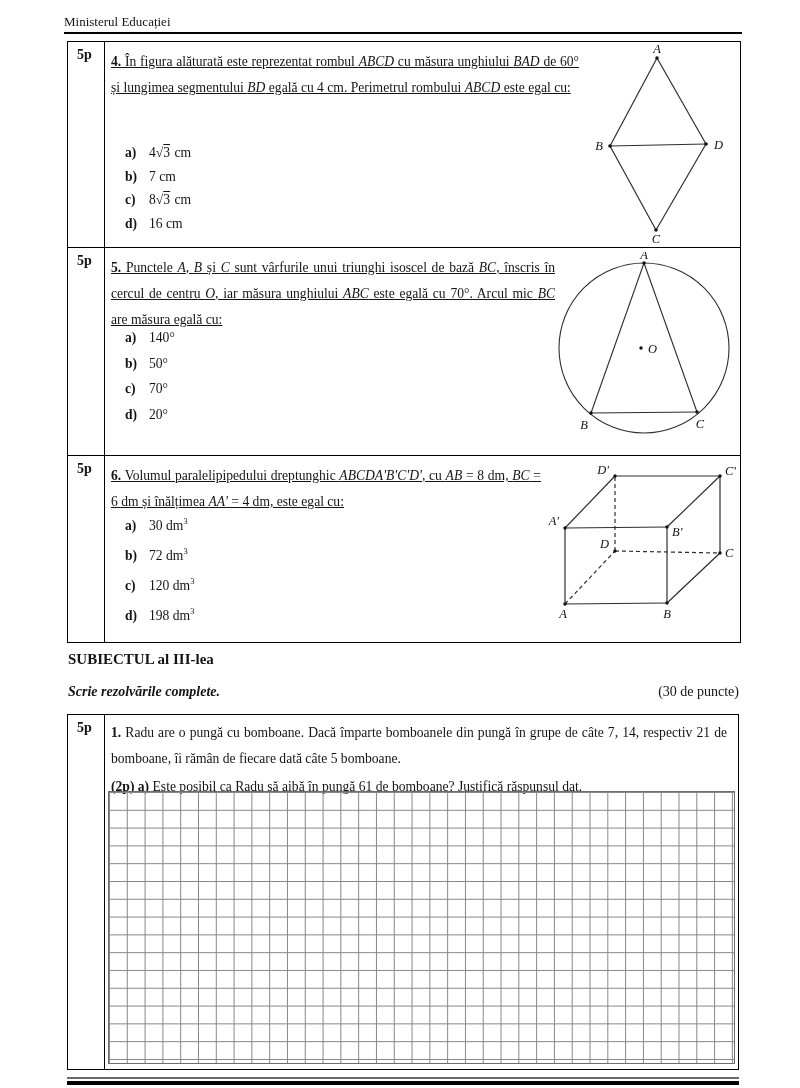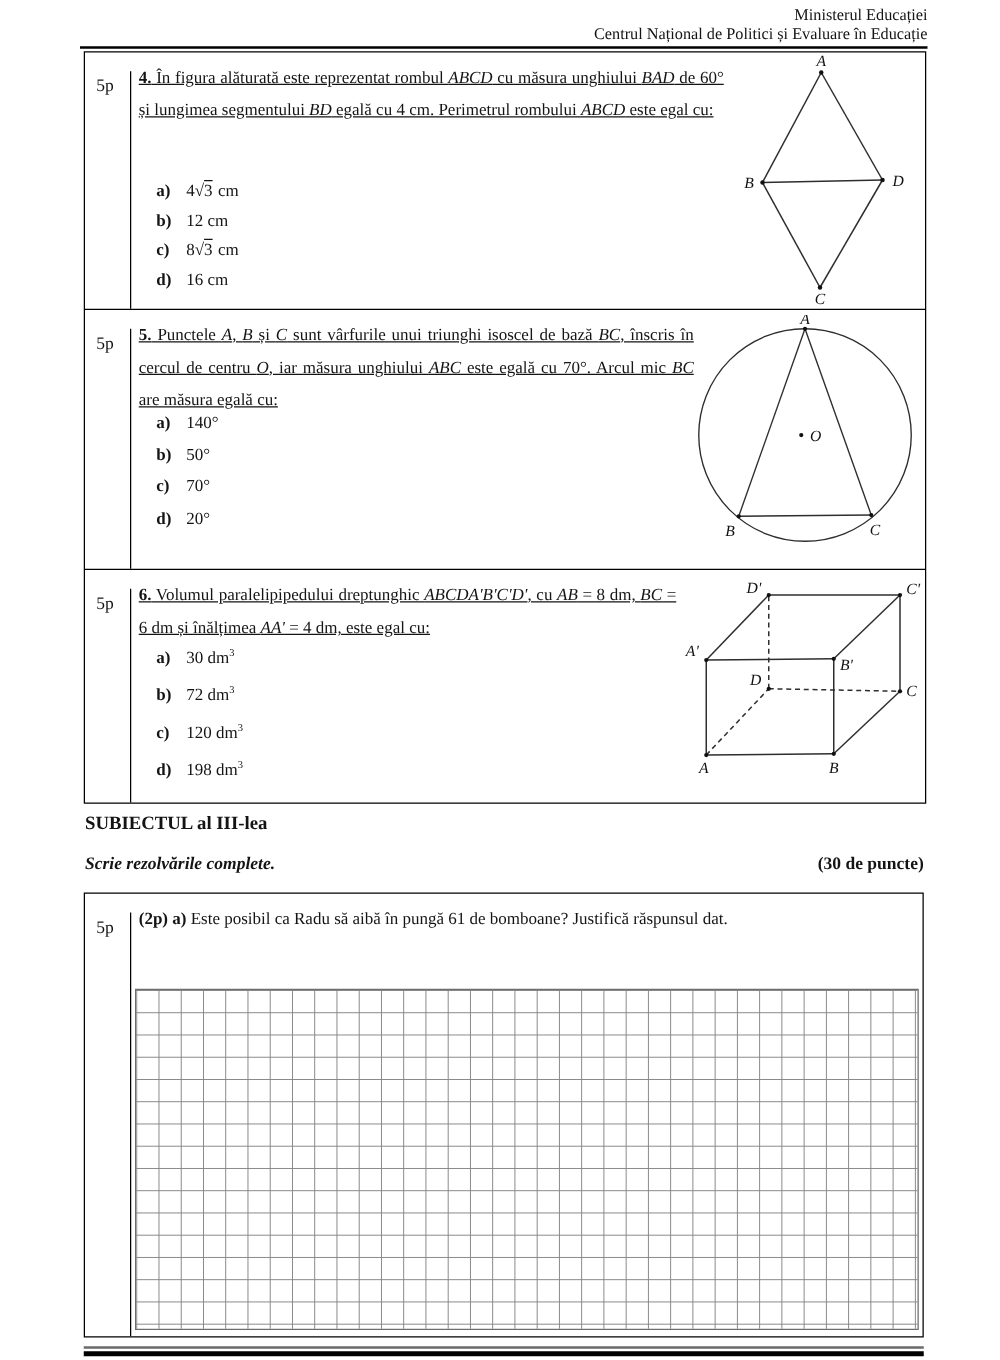--- a/index.html
+++ b/index.html
@@ -4,45 +4,45 @@
 <style>
   html,body{margin:0;padding:0;background:#fff;}
   .page{position:relative;width:800px;height:1088px;background:#fff;
         font-family:"Liberation Serif",serif;color:#141414;overflow:hidden;}
   .it{font-style:italic}
   .bd{font-weight:bold}
   .sup{vertical-align:super;font-size:0.62em;line-height:0;}
   .sqrt{white-space:nowrap}
   .sqrtin{text-decoration:overline;padding-right:1px}
 
-  .header{position:absolute;left:64px;top:4px;width:678px;text-align:right;
+  .header{position:absolute;left:64px;top:14px;width:678px;text-align:left;
           font-size:13px;line-height:15px;padding-bottom:3px;border-bottom:2px solid #000;}
 
   .t1{position:absolute;left:67px;top:41px;width:672px;border:1.6px solid #000;background:#fff;}
   .row{display:flex;border-bottom:1.5px solid #000;}
   .row:last-child{border-bottom:none;}
-  .pts{width:37px;border-right:1.3px solid #000;font-weight:normal;font-size:14px;
-       padding:5px 0 0 9px;box-sizing:border-box;flex:0 0 37px;margin-top:15px;}
+  .pts{width:37px;border-right:1.3px solid #000;font-weight:bold;font-size:14px;
+       padding:5px 0 0 9px;box-sizing:border-box;flex:0 0 37px;}
   .cell{position:relative;flex:1;padding:7px 8px 0 6px;font-size:13.6px;box-sizing:border-box;}
   .qtext{text-align:justify;line-height:26px;text-decoration:underline;}
   .opts{position:absolute;left:6px;}
   .opt{display:flex;align-items:baseline;}
   .olabel{font-weight:bold;width:24px;margin-left:14px;flex:0 0 24px;}
   .oval{white-space:nowrap;}
 
   .fig{position:absolute;}
   .fig line, .fig circle.outline, .fig path{stroke:#2e2e2e;fill:none;}
   .vlabel{font-style:italic;font-size:12.5px;fill:#111;font-family:"Liberation Serif",serif;}
   .vdot{fill:#111;stroke:none;}
 
   .s3title{position:absolute;left:68px;top:651px;font-weight:bold;font-size:15px;}
   .s3sub{position:absolute;left:68px;top:684px;width:671px;display:flex;
          justify-content:space-between;font-size:14px;}
   .s3sub .left{font-weight:bold;font-style:italic;}
-  .s3sub .right{font-weight:bold;}
+  .s3sub .right{font-weight:normal;}
 
   .t2{position:absolute;left:67px;top:714px;width:672px;height:356px;
       border:1.6px solid #000;display:flex;box-sizing:border-box;background:#fff;}
   .t2 .cell{padding:5px 8px 0 6px;}
   .stmt{text-align:justify;line-height:26px;width:616px;}
   .item-a{line-height:26px;width:616px;margin-top:2px;}
   .grid{position:absolute;left:3px;top:76px;width:625px;height:271px;
         border:1px solid #6d6d6d;
         background-image:linear-gradient(to right,#868686 1px,transparent 1px),
                          linear-gradient(to bottom,#868686 1px,transparent 1px);
@@ -50,37 +50,36 @@
   .rule-thin{position:absolute;left:67px;top:1077px;width:672px;height:1.5px;background:#6b6b6b;}
   .rule-thick{position:absolute;left:67px;top:1081px;width:672px;height:3.5px;background:#000;}
 </style>
 </head>
 <body>
 
 <div class="page">
 
   <div class="header">
     <div>Ministerul Educației</div>
-    <div>Centrul Național de Politici și Evaluare în Educație</div>
   </div>
 
   <div class="t1">
 
     <div class="row" style="height:205px">
       <div class="pts">5p</div>
       <div class="cell">
         <div class="qtext" style="width:468px"><span class="bd">4.</span><span> În figura alăturată este reprezentat rombul </span><span class="it">ABCD</span><span> cu măsura unghiului </span><span class="it">BAD</span><span> de 60° și lungimea segmentului </span><span class="it">BD</span><span> egală cu 4 cm. Perimetrul rombului </span><span class="it">ABCD</span><span> este egal cu:</span></div>
         <div class="opts" style="top:103px">
           <div class="opt" style="height:23.5px">
             <span class="olabel">a)</span>
             <span class="oval"><span>4</span><span class="sqrt">√<span class="sqrtin">3</span></span><span> cm</span></span>
           </div>
           <div class="opt" style="height:23.5px">
             <span class="olabel">b)</span>
-            <span class="oval"><span>12 cm</span></span>
+            <span class="oval"><span>7 cm</span></span>
           </div>
           <div class="opt" style="height:23.5px">
             <span class="olabel">c)</span>
             <span class="oval"><span>8</span><span class="sqrt">√<span class="sqrtin">3</span></span><span> cm</span></span>
           </div>
           <div class="opt" style="height:23.5px">
             <span class="olabel">d)</span>
             <span class="oval"><span>16 cm</span></span>
           </div>
         </div>
@@ -199,20 +198,21 @@
 
   <div class="s3title">SUBIECTUL al III-lea</div>
   <div class="s3sub">
     <span class="left">Scrie rezolvările complete.</span>
     <span class="right">(30 de puncte)</span>
   </div>
 
   <div class="t2">
     <div class="pts">5p</div>
     <div class="cell">
+      <div class="stmt"><span class="bd">1.</span><span> Radu are o pungă cu bomboane. Dacă împarte bomboanele din pungă în grupe de câte 7, 14, respectiv 21 de bomboane, îi rămân de fiecare dată câte 5 bomboane.</span></div>
       <div class="item-a"><span class="bd">(2p) a)</span><span> Este posibil ca Radu să aibă în pungă 61 de bomboane? Justifică răspunsul dat.</span></div>
       <div class="grid"></div>
     </div>
   </div>
 
   <div class="rule-thin"></div>
   <div class="rule-thick"></div>
 
 </div>
 

